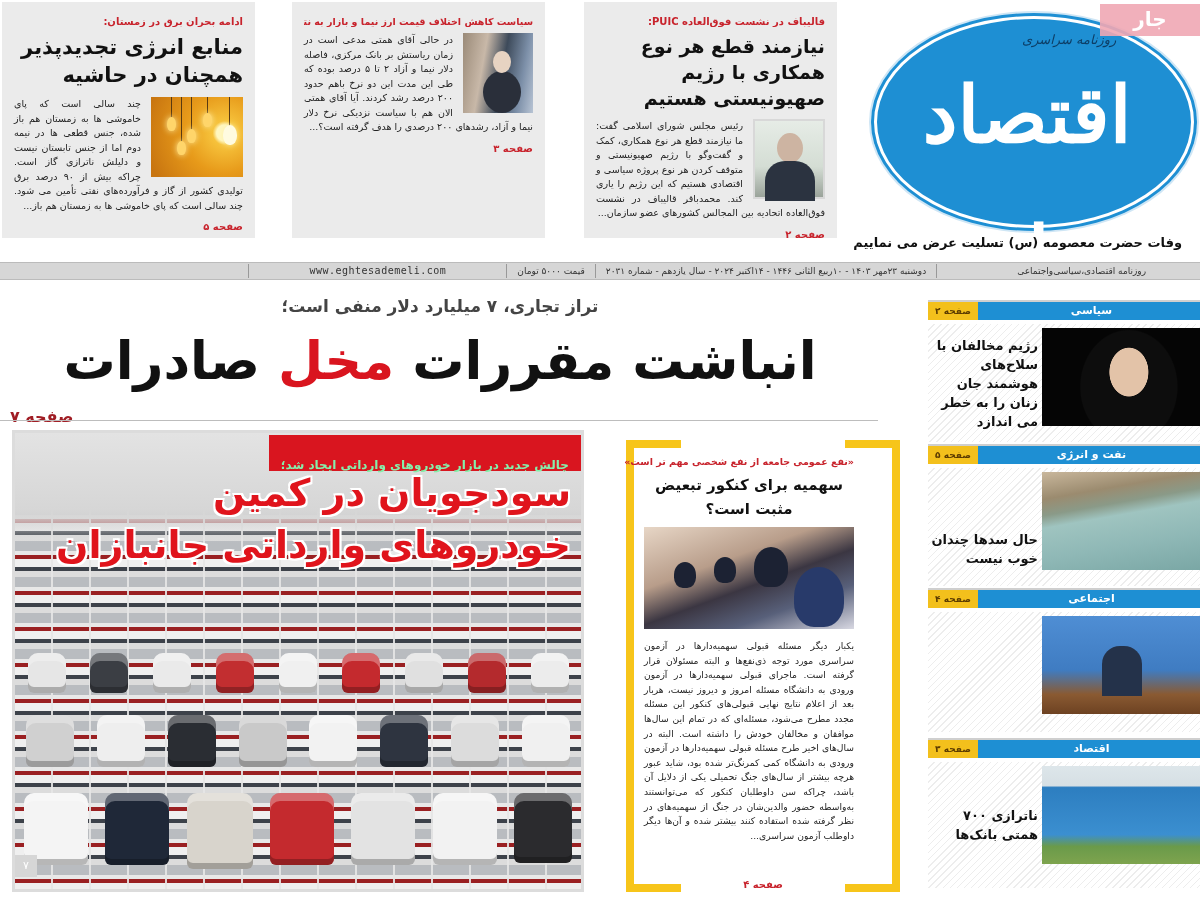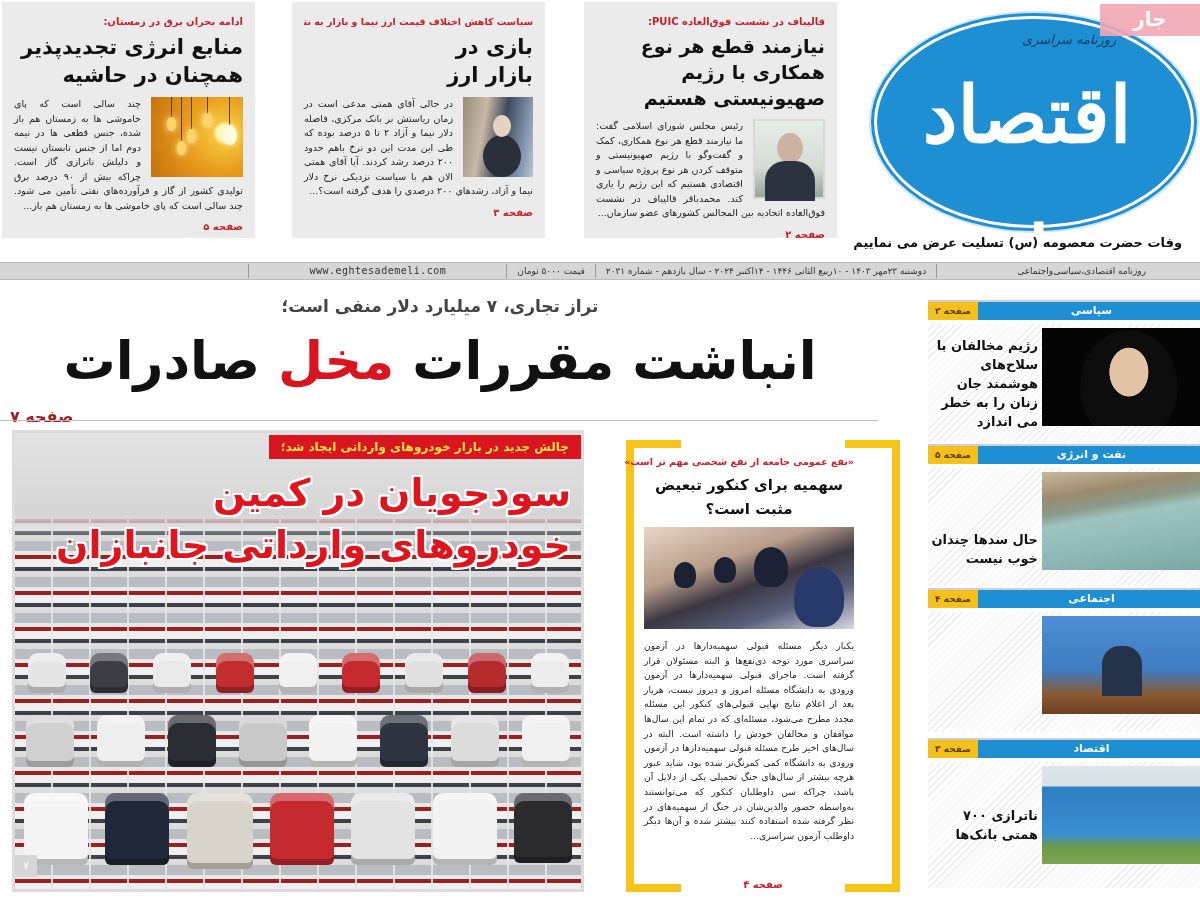--- a/index.html
+++ b/index.html
@@ -79,22 +79,22 @@
       linear-gradient(180deg, #d9d9d9 0%, #cfcfcf 14%, rgba(0,0,0,0) 22%),
       repeating-linear-gradient(90deg, rgba(255,255,255,0.0) 0 36px, rgba(230,230,230,0.9) 36px 38px),
       repeating-linear-gradient(180deg,
         #b9bcc0 0 10px, #e8e8e8 10px 14px, #9a2022 14px 18px, #efefef 18px 26px,
         #3d424a 26px 30px, #dcdcdc 30px 36px);
   }
   .car-fog { position: absolute; left: 0; top: 0; width: 100%; height: 110px; background: linear-gradient(180deg, #e3e3e3 0%, #d6d6d6 70%, rgba(214,214,214,0) 100%); }
   .car-row { position: absolute; left: 0; width: 100%; display: flex; justify-content: space-around; }
   .car { border-radius: 10px 10px 6px 6px; box-shadow: inset 0 -6px 0 rgba(0,0,0,0.25), inset 0 8px 0 rgba(255,255,255,0.3); }
   .car-kicker {
-    position: absolute; right: 0; top: 2px; height: 24px; padding: 0 12px;
-    background: #d9151f; color: #fde047; font-size: 12px; font-weight: bold; line-height: 24px;
+    position: absolute; right: 0; top: 2px; height: 24px; padding: 18px 12px;
+    background: #d9151f; color: #86efac; font-size: 12px; font-weight: bold; line-height: 24px;
   }
   .car-headline {
     position: absolute; right: 10px; top: 34px; width: 560px; text-align: right;
     font-size: 38px; font-weight: 900; line-height: 52px; color: #e0141c;
     text-shadow: 2px 2px 0 #fff, -2px -2px 0 #fff, 2px -2px 0 #fff, -2px 2px 0 #fff, 0 2px 0 #fff, 0 -2px 0 #fff;
   }
   .car-page { position: absolute; left: 0; bottom: 12px; width: 22px; height: 22px; background: #d6d6d6; color: #fff; font-size: 11px; text-align: center; line-height: 22px; }
 
   
   .yellow-story { position: absolute; left: 626px; top: 440px; width: 274px; height: 452px; }
@@ -132,21 +132,20 @@
 <div class="teaser" style="left:584px; width:253px;">
   <div class="kicker">قالیباف در نشست فوق‌العاده PUIC:</div>
   <div class="headline" style="font-size:19px; line-height:26px;">نیازمند قطع هر نوع همکاری با رژیم صهیونیستی هستیم</div>
   <div class="photo ph-man"></div>
   <div class="body">رئیس مجلس شورای اسلامی گفت: ما نیازمند قطع هر نوع همکاری، کمک و گفت‌وگو با رژیم صهیونیستی و متوقف کردن هر نوع پروژه سیاسی و اقتصادی هستیم که این رژیم را یاری کند. محمدباقر قالیباف در نشست فوق‌العاده اتحادیه بین المجالس کشورهای عضو سازمان...</div>
   <div class="page">صفحه ۲</div>
 </div>
 
 <div class="teaser" style="left:292px; width:253px;">
   <div class="kicker" style="font-size:9.5px;">سیاست کاهش اختلاف قیمت ارز نیما و بازار به نتیجه می‌رسد؟</div>
-  <div class="headline" style="width:120px; margin-right:0; font-size:21px;">بازی در بازار ارز</div>
   <div class="photo ph-woman"></div>
   <div class="body">در حالی آقای همتی مدعی است در زمان ریاستش بر بانک مرکزی، فاصله دلار نیما و آزاد ۲ تا ۵ درصد بوده که طی این مدت این دو نرخ باهم حدود ۲۰۰ درصد رشد کردند. آیا آقای همتی الان هم با سیاست نزدیکی نرخ دلار نیما و آزاد، رشدهای ۲۰۰ درصدی را هدف گرفته است؟...</div>
   <div class="page">صفحه ۳</div>
 </div>
 
 <div class="teaser" style="left:2px; width:253px;">
   <div class="kicker">ادامه بحران برق در زمستان:</div>
   <div class="headline">منابع انرژی تجدیدپذیر همچنان در حاشیه</div>
   <div class="photo ph-bulbs">
     <i style="left:20px;height:22px;"></i>

